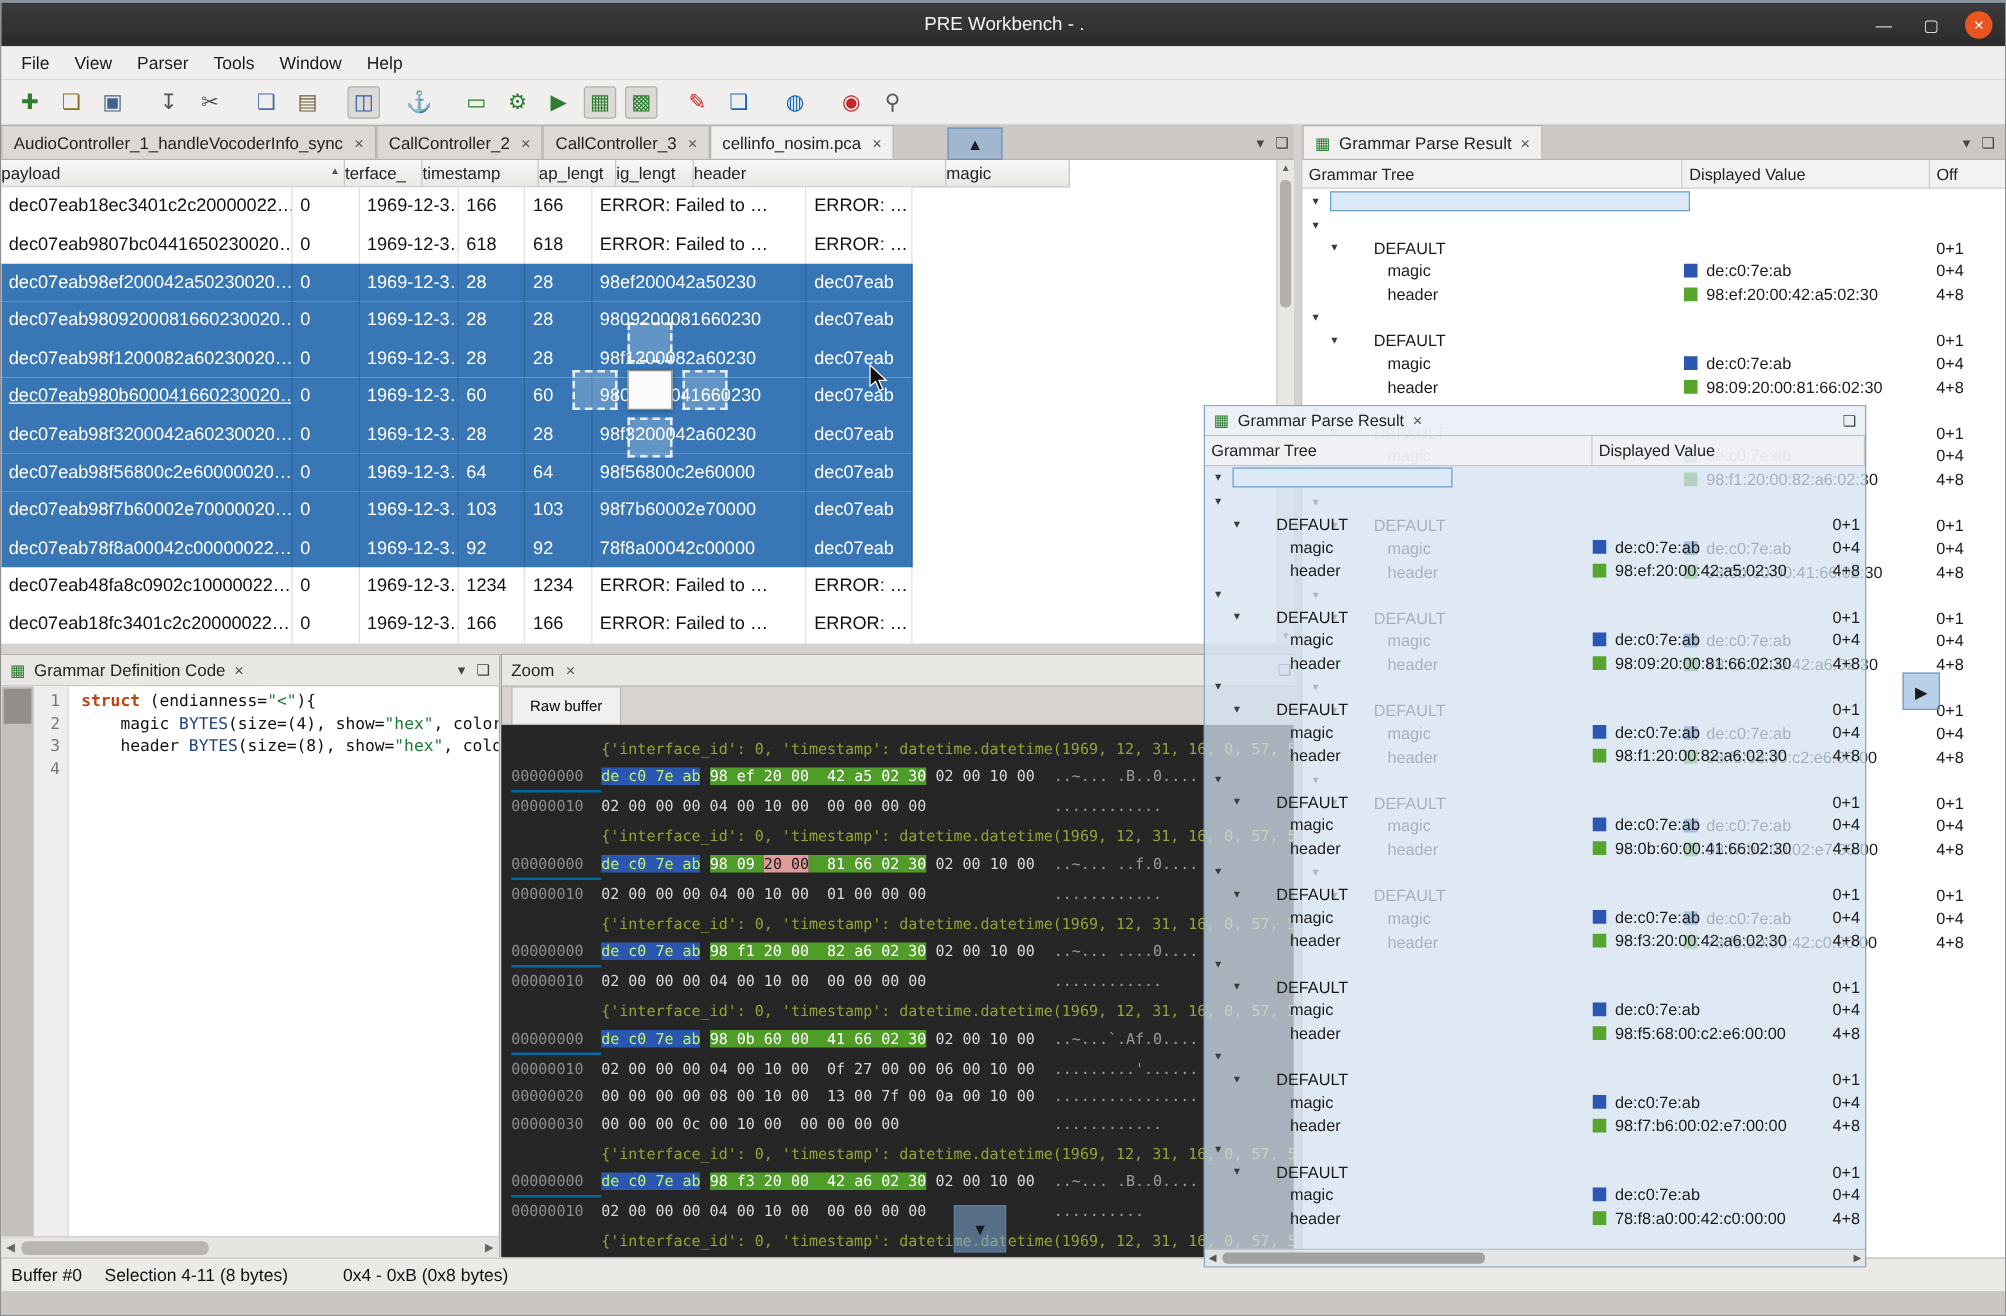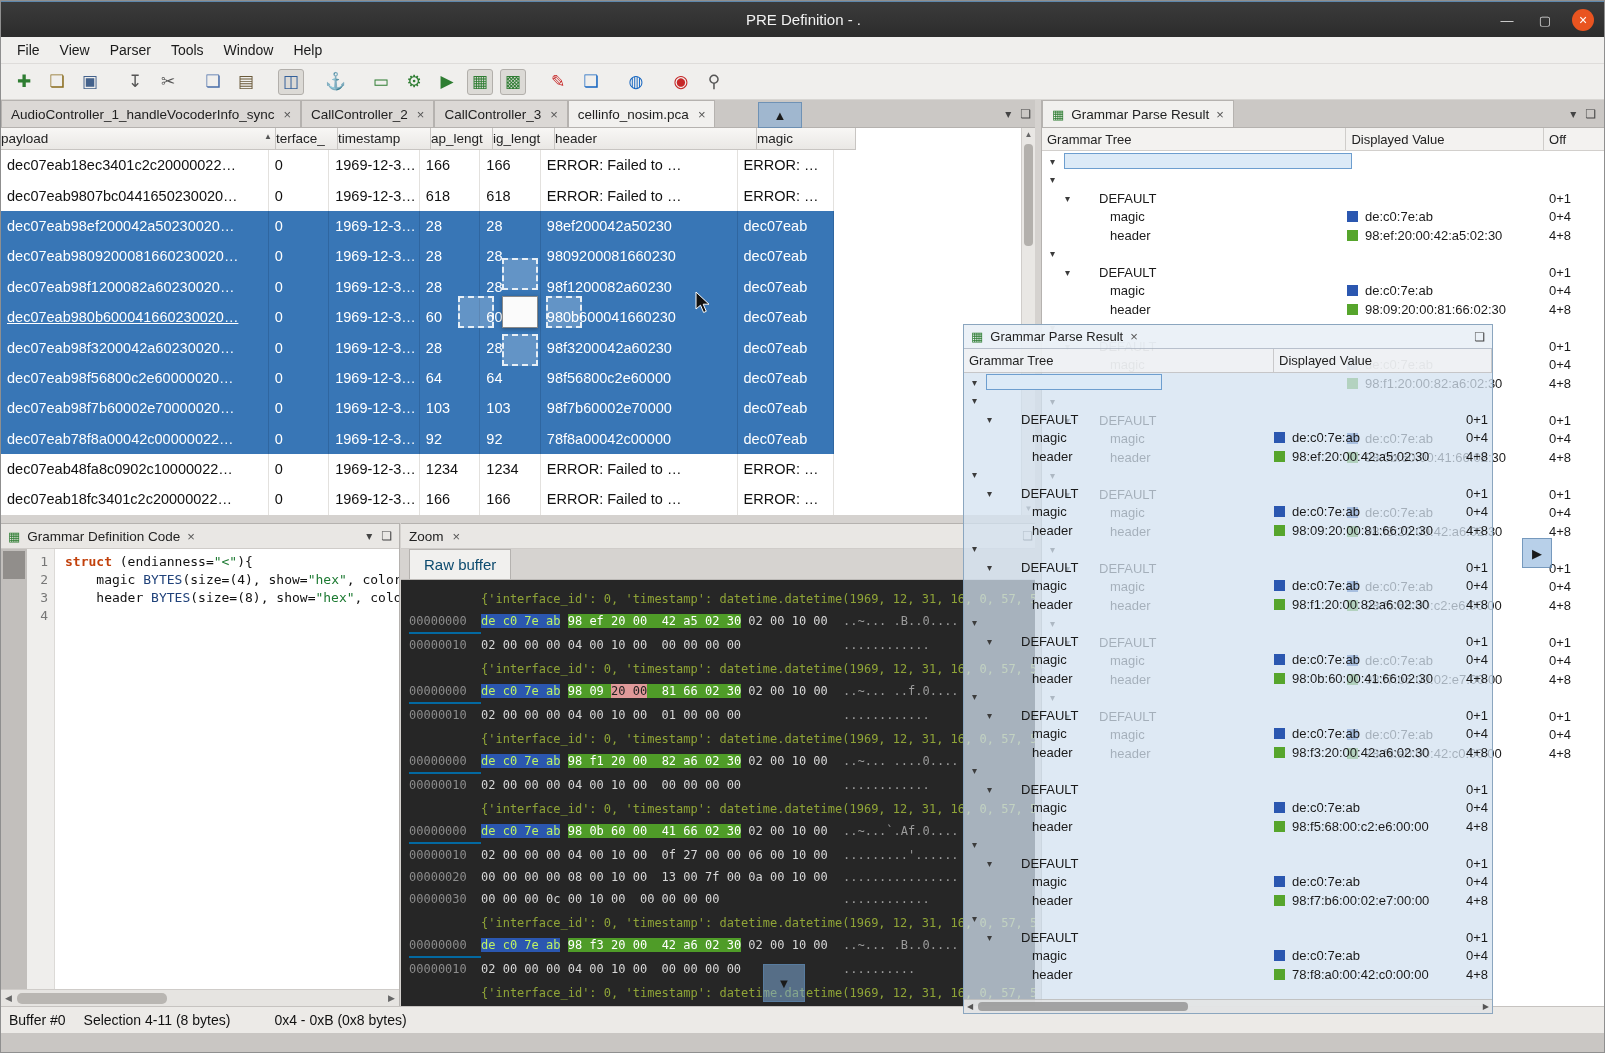--- a/index.html
+++ b/index.html
@@ -29,21 +29,21 @@
   .tab.active{background:#f1f0ee}
   .tab-close{color:#555;font-size:13px}
   .tabbar-btns{margin-left:auto;display:flex;align-items:center;gap:9px;padding-right:10px;height:100%}
   .small-btn{color:#444;font-size:12px}
 
   
   .table-wrap{left:0;top:127px;width:1040px;height:387px;background:#fff;overflow:hidden}
   .pt-header{display:flex;height:22px;background:linear-gradient(#f8f7f5,#eae8e5);border-bottom:1px solid #c8c5c2;font-size:13.5px;color:#222;width:855px}
   .pt-hcell{display:flex;align-items:center;justify-content:flex-start;border-right:1px solid #c8c5c2;position:relative;overflow:hidden;white-space:nowrap}
   .pt-sort{position:absolute;right:3px;top:4px;font-size:8px;color:#555}
-  .pt-row{display:flex;height:30.4px;font-size:14.5px;color:#111;background:#fff;width:833px}
+  .pt-row{display:flex;height:30.4px;font-size:14.5px;color:#111;background:#fff;width:729px}
   .pt-row.selected{background:#3876b6;color:#fff}
   .pt-cell{display:flex;align-items:center;padding-left:6px;border-right:1px solid #e3e1de;overflow:hidden;white-space:nowrap}
   .pt-row.selected .pt-cell{border-right-color:#2f66a0;color:#fff}
   .pt-vscroll{left:1020px;top:127px;width:14px;height:387px;background:#e9e7e4;border-left:1px solid #d0cdca}
   .vs-arrow{height:13px;display:flex;align-items:center;justify-content:center;font-size:8px;color:#666}
   .vs-bottom{position:absolute;bottom:0;left:0;right:0}
   .pt-vthumb{position:absolute;left:2px;top:16px;width:9px;height:102px;background:#b3b0ac;border-radius:4px}
 
   
   .right-panel{left:1040px;top:99px;width:565px;height:906px;background:#fff;border-left:1px solid #b5b2af}
@@ -88,21 +88,21 @@
   .tok-str{color:#1d7a32}
   .tok-type{color:#20427a}
   .cp-hscroll{position:absolute;left:0;bottom:0;height:17px;right:0;background:#e6e4e1;border-top:1px solid #cfccc9;display:flex;align-items:center;justify-content:space-between;padding:0 4px;color:#666;font-size:9px}
   .cp-hthumb{position:absolute;left:16px;top:3px;width:150px;height:11px;background:#b9b6b2;border-radius:5px}
 
   
   .zoom-panel{left:400px;top:522px;width:640px;height:483px;background:#262626;border-top:1px solid #b5b2af;overflow:hidden}
   .zp-title{height:25px;background:#e9e7e4;display:flex;align-items:center;gap:9px;padding:0 8px;font-size:13.5px;color:#222;border-bottom:1px solid #cfccc9}
   .zp-btns{margin-left:auto;display:flex;gap:9px}
   .zp-tabs{height:31px;background:#d6d3d0;display:flex;align-items:flex-end;padding-left:8px;border-bottom:1px solid #bcb9b6}
-  .zp-tab{height:30px;padding:0 14px;background:#f1f0ee;border:1px solid #b5b2af;border-bottom:none;display:flex;align-items:center;font-size:15px;color:#0c4a6e}
+  .zp-tab{height:30px;padding:0 14px;background:#f1f0ee;border:1px solid #b5b2af;border-bottom:none;display:flex;align-items:center;font-size:12px;color:#000000}
   .hex-body{position:absolute;top:56px;left:0;right:0;bottom:0;overflow:hidden;padding:6px 0 0 8px;font-family:"DejaVu Sans Mono",monospace;font-size:12px;line-height:22px;white-space:pre}
   .hex-ann{color:#8fa437;overflow:hidden;white-space:pre;padding-left:72px;margin-top:2px}
   .hex-row{display:flex}
   .hex-addr{color:#8c8c8c;width:72px;flex:none}
   .hex-addr.err{border-bottom:2px solid #0369a1}
   .hex-bytes{width:362px;flex:none;color:#d6d6d6}
   .hex-ascii{color:#9b9b9b}
   .hb-magic{background:#2b57b0;color:#bef264}
   .hb-header{background:#4f9c28;color:#fff}
   .hb-sel{background:#e09a9a;color:#222}
@@ -136,21 +136,21 @@
   .edge-ind{background:rgba(125,170,215,.55);border:1px solid rgba(90,130,170,.7);display:flex;align-items:center;justify-content:center;color:#1a1a1a;font-size:13px;z-index:56}
 
   .cursor{z-index:100;pointer-events:none}
 </style>
 </head>
 <body>
 
 <div id="app">
 
   <div class="abs titlebar">
-    <span>PRE Definition - .</span>
+    <span>PRE Workbench - .</span>
     <div class="win-controls">
       <div class="win-btn">
           <span>—</span>
         </div>
       <div class="win-btn">
           <span>▢</span>
         </div>
       <div class="win-btn close">
           <span>×</span>
         </div>

